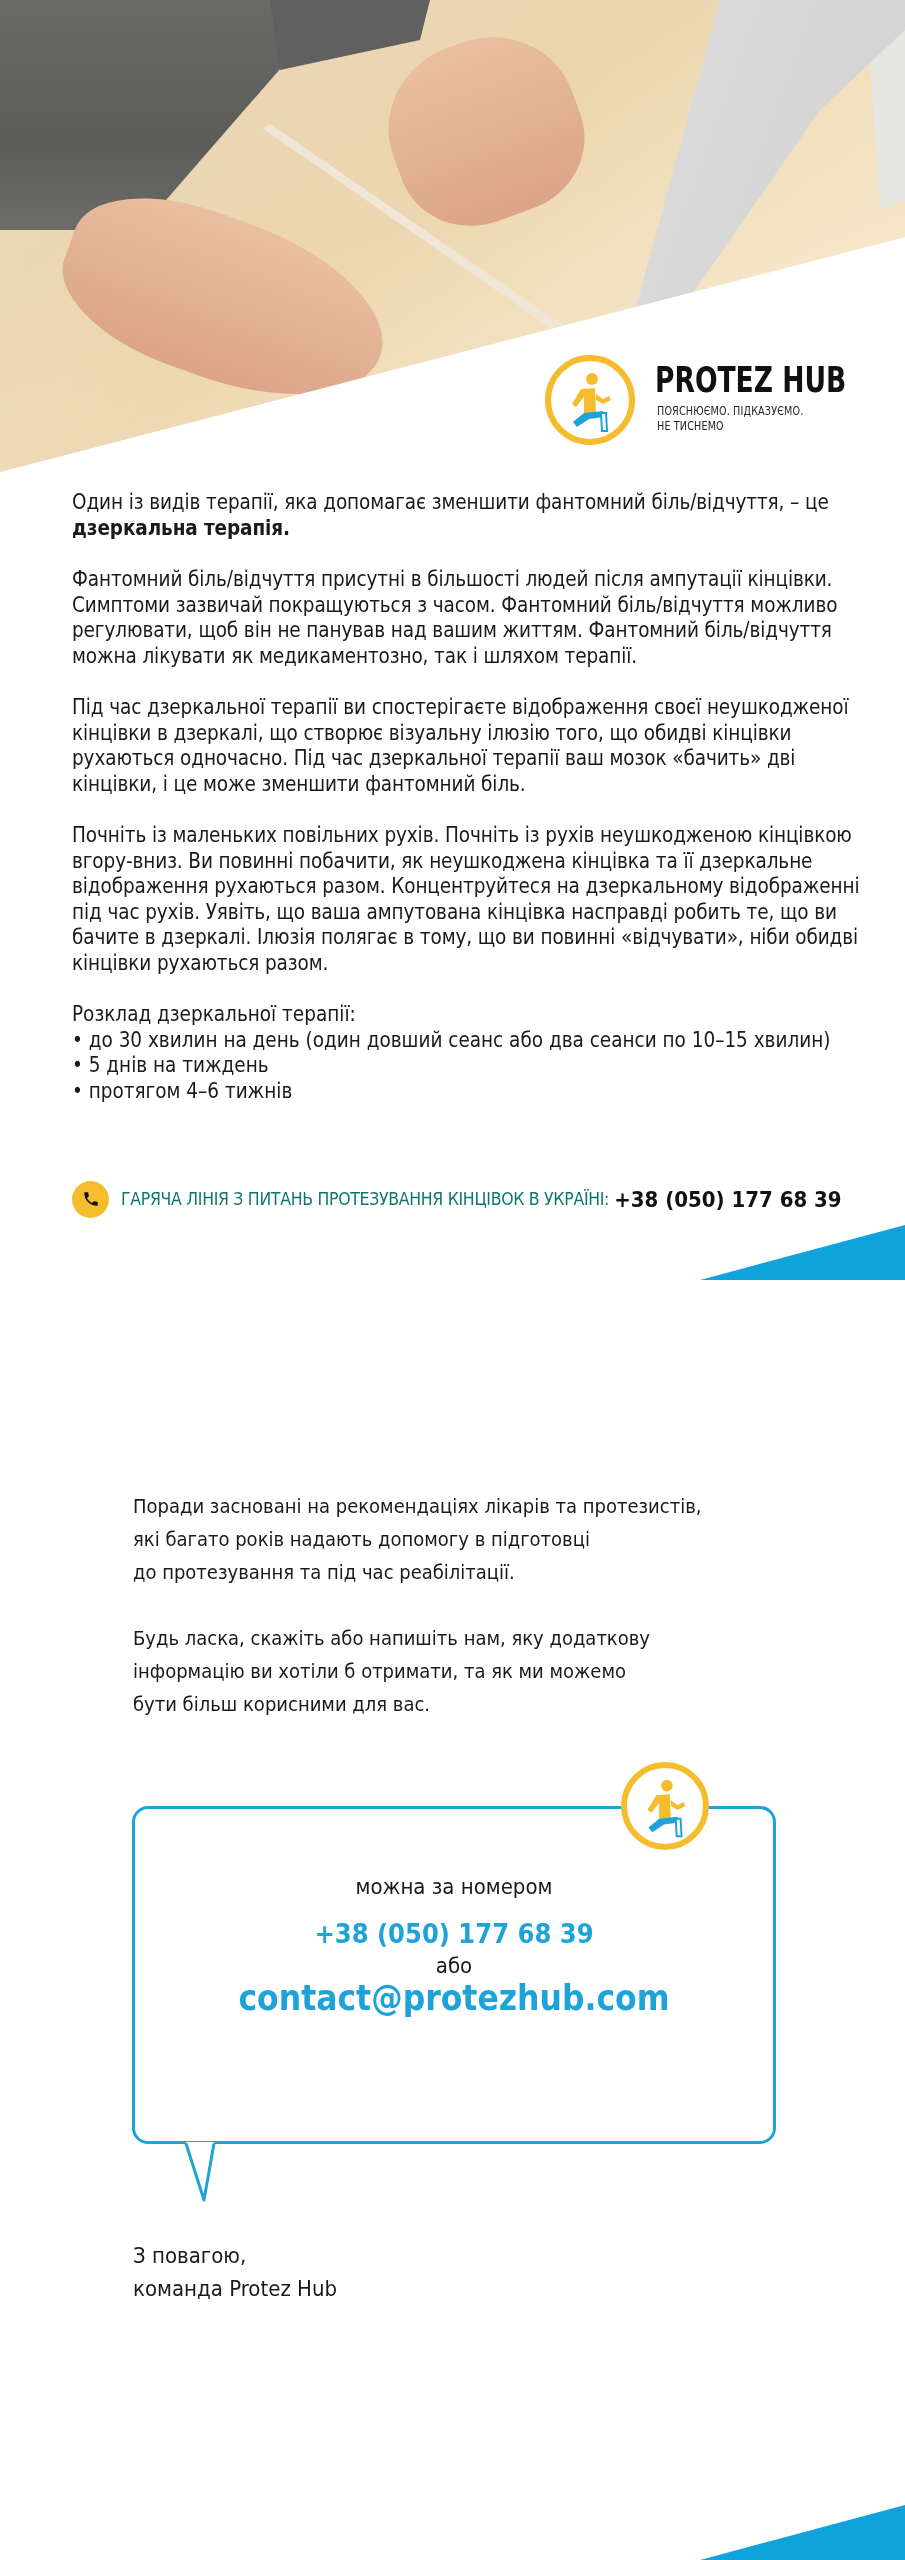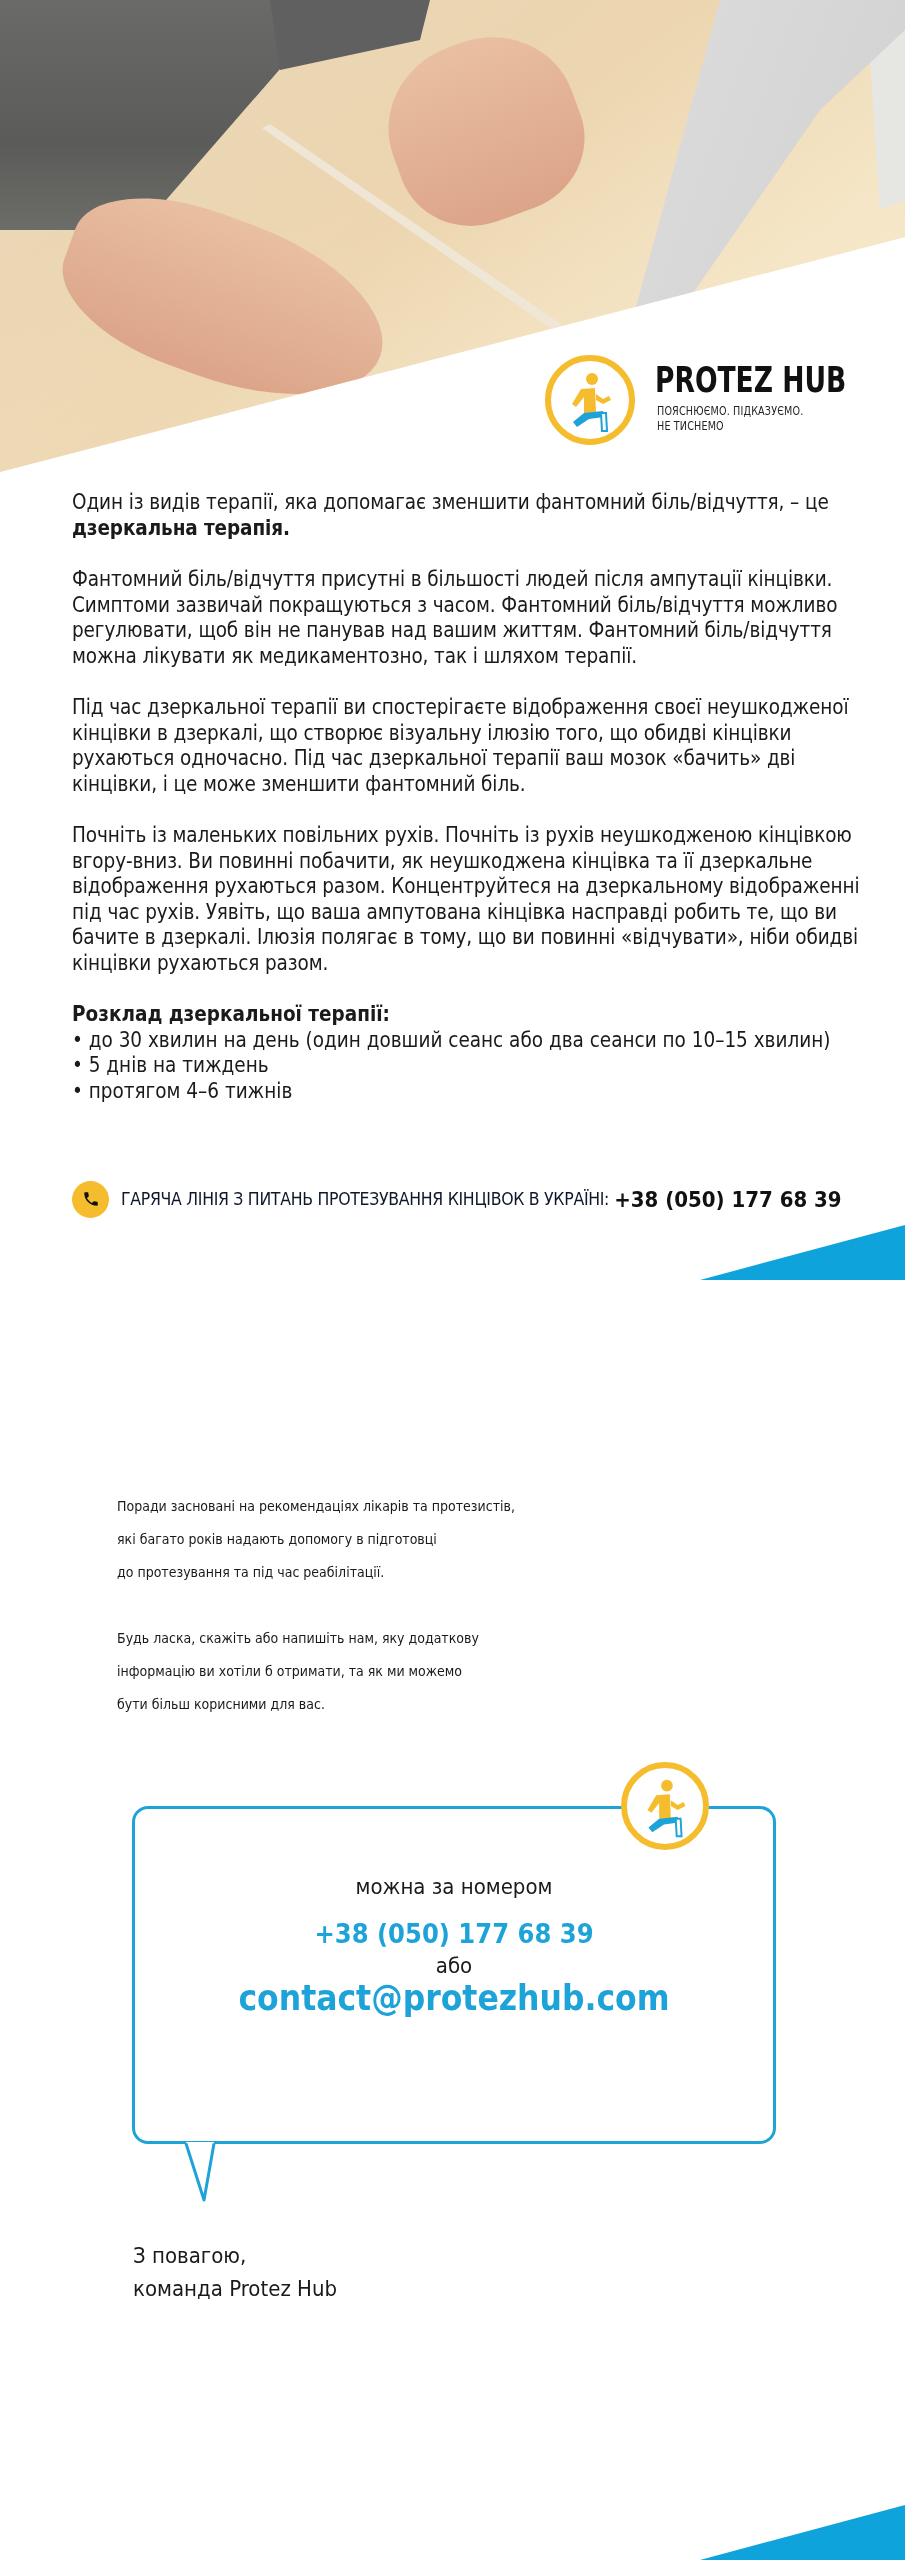--- a/index.html
+++ b/index.html
@@ -62,36 +62,36 @@
     }
     .logo-tag {
       position: absolute; left: 112px; top: 48px; font-size: 13px; line-height: 15px; color: #222;
       text-transform: uppercase; letter-spacing: 0.2px; transform: scaleX(0.82); transform-origin: left; white-space: nowrap;
     }
 
     
     .content { position: absolute; left: 72px; top: 490px; width: 790px; font-size: 20.5px; line-height: 25.5px; color: #1a1a1a; }
     .content p { margin-bottom: 26px; letter-spacing: -0.1px; }
     .content b { font-weight: bold; }
-    .schedule-title { font-weight: bold; margin-top: 26px; }
+    .schedule-title { font-weight: normal; margin-top: 26px; }
     .schedule-item { }
 
     .hotline { position: absolute; left: 72px; top: 1180px; height: 38px; display: flex; align-items: center; white-space: nowrap; }
     .phone-circle {
       width: 37px; height: 37px; border-radius: 50%; background: #f5bd2e;
       display: flex; align-items: center; justify-content: center; margin-right: 12px;
     }
-    .hotline-label { font-size: 17.5px; font-weight: normal; color: #0f172a; text-transform: uppercase; letter-spacing: -0.3px; }
+    .hotline-label { font-size: 17.5px; font-weight: normal; color: #0f766e; text-transform: uppercase; letter-spacing: -0.3px; }
     .hotline-number { font-size: 22px; font-weight: bold; color: #111; margin-left: 5px; }
 
     .tri-blue { position: absolute; background: #0fa3dc; }
     .tri-1 { left: 0; top: 0; width: 905px; height: 2560px; clip-path: polygon(700px 1280px, 905px 1225px, 905px 1280px); }
     .tri-2 { left: 0; top: 0; width: 905px; height: 2560px; clip-path: polygon(700px 2560px, 905px 2505px, 905px 2560px); }
 
-    .advice { position: absolute; left: 117px; top: 1490px; width: 660px; font-size: 14px; line-height: 33px; color: #1a1a1a; }
+    .advice { position: absolute; left: 133px; top: 1490px; width: 660px; font-size: 20px; line-height: 33px; color: #1a1a1a; }
     .advice p { margin-bottom: 33px; }
 
     
     .bubble {
       position: absolute; left: 132px; top: 1806px; width: 644px; height: 338px;
       border: 3px solid #1ea3d8; border-radius: 16px; background: #fff;
     }
     .bubble-tail { position: absolute; left: 0; top: 0; width: 905px; height: 2560px; pointer-events: none; }
     .bubble-logo {
       position: absolute; left: 621px; top: 1762px; width: 88px; height: 88px;

